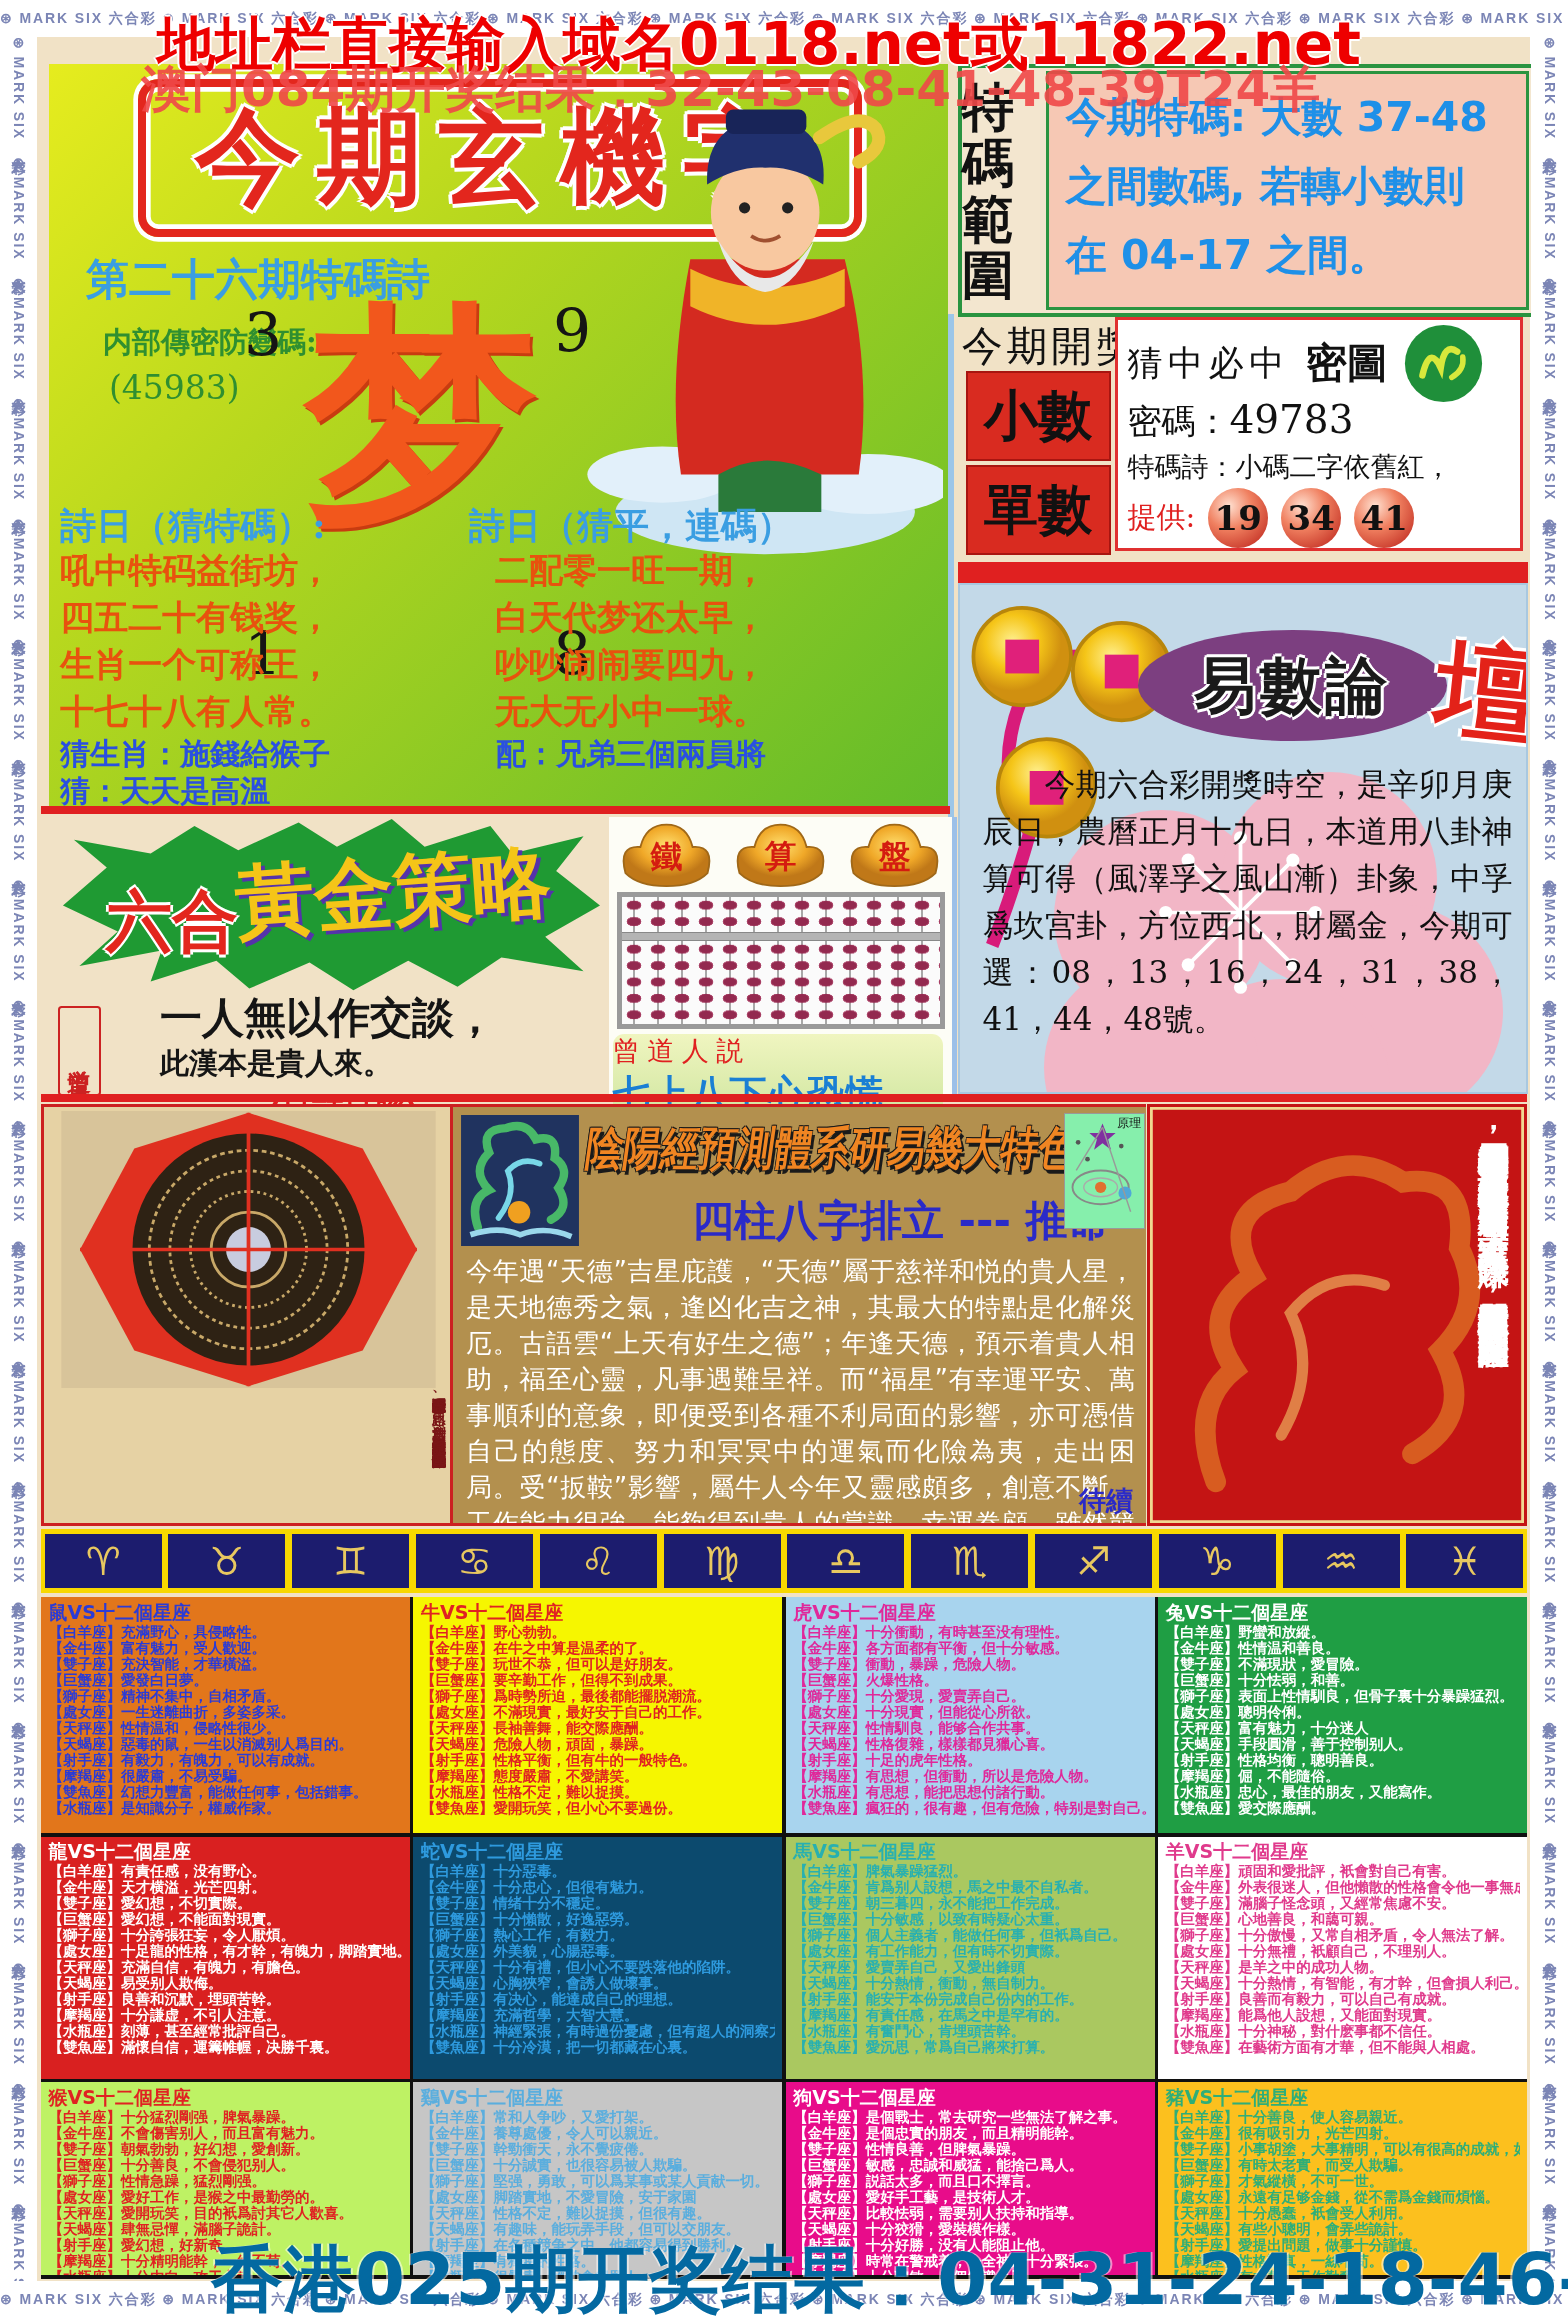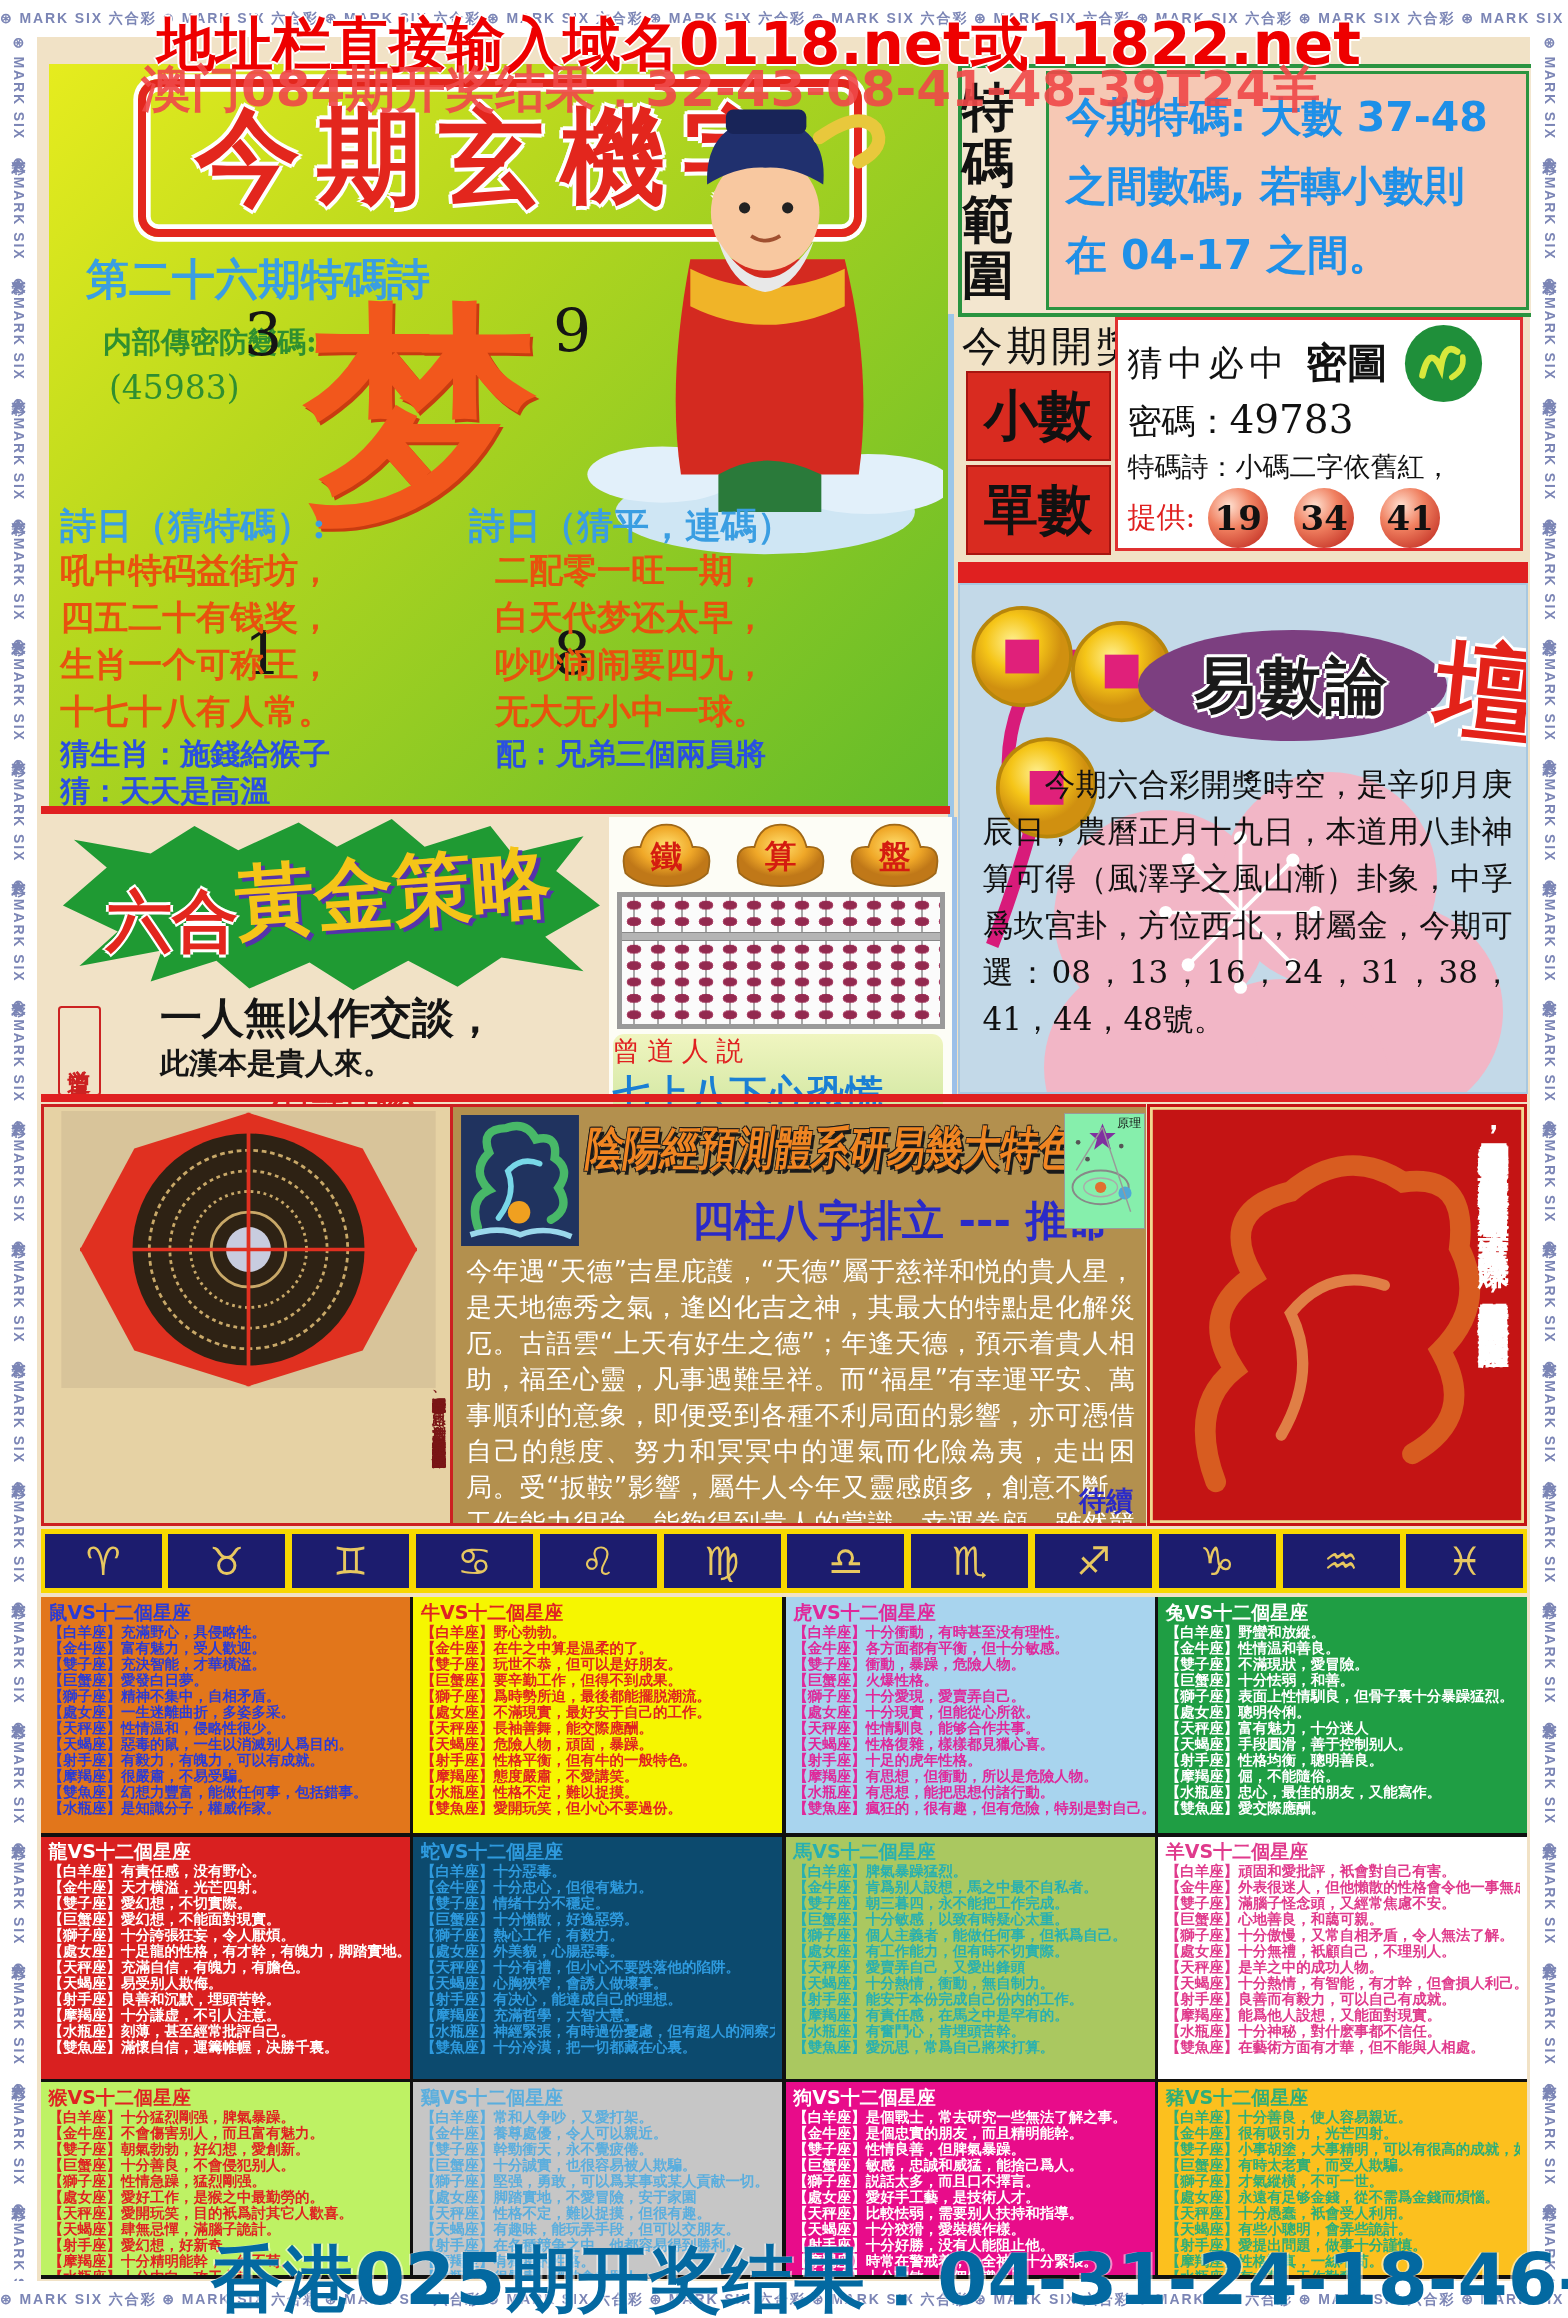--- a/index.html
+++ b/index.html
@@ -319,21 +319,21 @@
         </svg>
       </div>
       <div class="dw-row2">
         <span>密碼：</span><span class="dw-code">49783</span>
       </div>
       <div class="dw-row3">
         <span>特碼詩：</span><span>小碼二字依舊紅，</span>
       </div>
       <div class="dw-row4">
         <span class="dw-provide">提供:</span>
-        <div style="display:flex;gap:26px;">
+        <div style="display:flex;gap:13px;">
 
         <div class="ball">19</div>
             <div class="ball">34</div>
             <div class="ball">41</div>
           </div>
       </div>
     </div>
   </div>
 
   <div class="redbar-b"></div>

